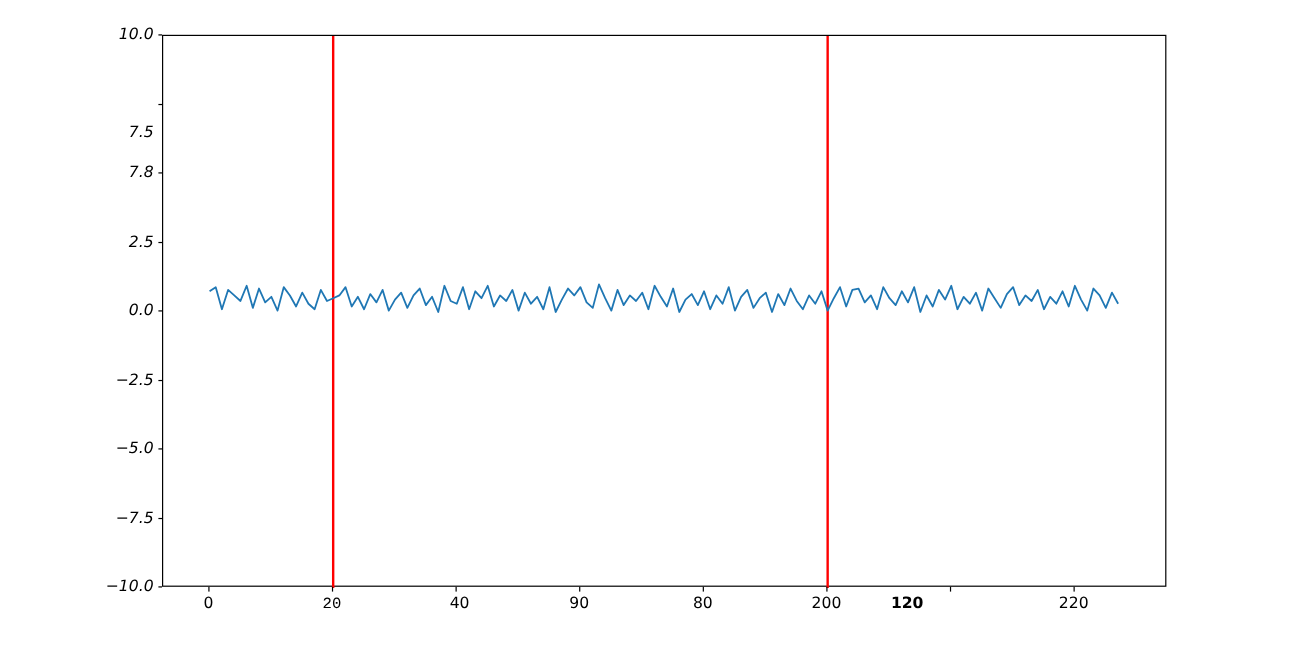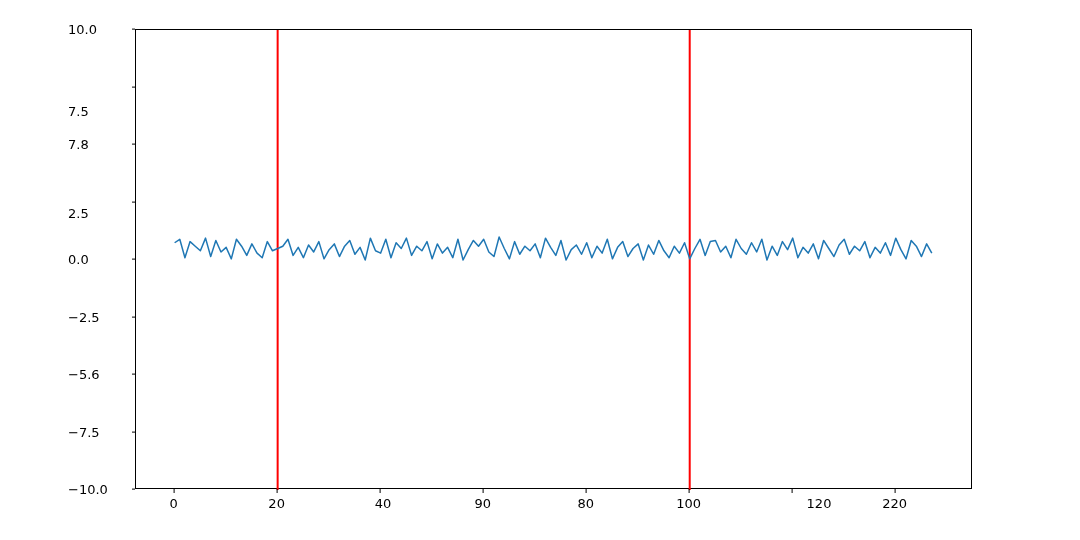--- a/index.html
+++ b/index.html
@@ -22,24 +22,25 @@
     top: 29px;
     width: 837px;
     height: 460px;
     border: 0.8px solid #000000;
     box-sizing: border-box;
     background: #ffffff;
   }
   .tick-label-y {
     position: absolute;
     right: 952px; 
-    text-align: left;
+    text-align: right;
     width: 60px;
     transform: translateY(-50%);
     font-size: 13px;
+    font-style: italic;
   }
   .tick-label-x {
     position: absolute;
     top: 496px;
     transform: translateX(-50%);
     font-size: 13px;
   }
   .tick-mark-y {
     position: absolute;
     left: 131.5px;
@@ -90,45 +91,45 @@
           <path d="M38.63 212.75 L43.78 209.30 L48.93 227.70 L54.08 211.60 L59.23 216.20 L64.38 220.80 L69.54 208.15 L74.69 226.55 L79.84 210.45 L84.99 221.95 L90.14 217.35 L95.29 228.85 L100.44 209.30 L105.59 216.20 L110.74 225.40 L115.89 213.90 L121.04 223.10 L126.19 227.70 L131.34 211.60 L136.50 220.80 L141.65 218.50 L146.80 216.20 L151.95 209.30 L157.10 225.40 L162.25 217.35 L167.40 227.70 L172.55 215.05 L177.70 221.95 L182.85 211.60 L188.00 228.85 L193.15 219.65 L198.30 213.90 L203.46 226.55 L208.61 216.20 L213.76 210.45 L218.91 224.25 L224.06 217.35 L229.21 230.00 L234.36 208.15 L239.51 220.80 L244.66 223.10 L249.81 209.30 L254.96 227.70 L260.11 212.75 L265.26 218.50 L270.42 208.15 L275.57 225.40 L280.72 216.20 L285.87 220.80 L291.02 211.60 L296.17 228.85 L301.32 213.90 L306.47 223.10 L311.62 217.35 L316.77 227.70 L321.92 209.30 L327.07 230.00 L332.22 219.65 L337.38 210.45 L342.53 216.20 L347.68 209.30 L352.83 221.95 L357.98 226.55 L363.13 207.00 L368.28 218.50 L373.43 228.85 L378.58 211.60 L383.73 224.25 L388.88 216.20 L394.03 220.80 L399.18 213.90 L404.34 227.70 L409.49 208.15 L414.64 217.35 L419.79 225.40 L424.94 210.45 L430.09 230.00 L435.24 219.65 L440.39 215.05 L445.54 224.25 L450.69 212.75 L455.84 227.70 L460.99 216.20 L466.14 223.10 L471.30 209.30 L476.45 228.85 L481.60 217.35 L486.75 211.60 L491.90 226.55 L497.05 218.50 L502.20 213.90 L507.35 230.00 L512.50 215.05 L517.65 224.25 L522.80 210.45 L527.95 220.80 L533.10 227.70 L538.26 216.20 L543.41 223.10 L548.56 212.75 L553.71 228.85 L558.86 218.50 L564.01 209.30 L569.16 225.40 L574.31 211.60 L579.46 210.45 L584.61 221.95 L589.76 216.20 L594.91 227.70 L600.06 209.30 L605.22 218.50 L610.37 224.25 L615.52 212.75 L620.67 221.95 L625.82 209.30 L630.97 230.00 L636.12 216.20 L641.27 225.40 L646.42 211.60 L651.57 219.65 L656.72 208.15 L661.87 227.70 L667.02 217.35 L672.18 223.10 L677.33 213.90 L682.48 228.85 L687.63 210.45 L692.78 218.50 L697.93 226.55 L703.08 215.05 L708.23 209.30 L713.38 224.25 L718.53 216.20 L723.68 220.80 L728.83 211.60 L733.98 227.70 L739.14 217.35 L744.29 223.10 L749.44 212.75 L754.59 225.40 L759.74 208.15 L764.89 219.65 L770.04 228.85 L775.19 210.45 L780.34 216.20 L785.49 226.55 L790.64 213.90 L795.79 223.10" class="series-line" stroke="#1f77b4"></path>
         </g>
     </svg>
   </div>
   <div>
       <div class="tick-mark-y" style="top: 489px;"></div>
       <div class="tick-label-y" style="top: 489px;">−10.0</div>
       <div class="tick-mark-y" style="top: 431.5px;"></div>
       <div class="tick-label-y" style="top: 431.5px;">−7.5</div>
       <div class="tick-mark-y" style="top: 374px;"></div>
-      <div class="tick-label-y" style="top: 374px;">−5.6</div>
+      <div class="tick-label-y" style="top: 374px;">−5.0</div>
       <div class="tick-mark-y" style="top: 316.5px;"></div>
       <div class="tick-label-y" style="top: 316.5px;">−2.5</div>
       <div class="tick-mark-y" style="top: 259px;"></div>
       <div class="tick-label-y" style="top: 259px;">0.0</div>
       <div class="tick-mark-y" style="top: 201.5px;"></div>
-      <div class="tick-label-y" style="top: 201.5px; margin-top: 11px;">2.5</div>
+      <div class="tick-label-y" style="top: 201.5px;">2.5</div>
       <div class="tick-mark-y" style="top: 144px;"></div>
       <div class="tick-label-y" style="top: 144px;">7.8</div>
       <div class="tick-mark-y" style="top: 86.5px;"></div>
       <div class="tick-label-y" style="top: 86.5px; margin-top: 24px;">7.5</div>
       <div class="tick-mark-y" style="top: 29px;"></div>
       <div class="tick-label-y" style="top: 29px;">10.0</div>
     </div>
   <div>
       <div class="tick-mark-x" style="left: 173.631px;"></div>
       <div class="tick-label-x" style="left: 173.631px;">0</div>
       <div class="tick-mark-x" style="left: 276.646px;"></div>
-      <div class="tick-label-x" style="left: 276.646px;">20</div>
+      <div class="tick-label-x" style="left: 276.646px; font-family: Liberation Mono, monospace;">20</div>
       <div class="tick-mark-x" style="left: 379.662px;"></div>
       <div class="tick-label-x" style="left: 383px;">40</div>
       <div class="tick-mark-x" style="left: 482.677px;"></div>
       <div class="tick-label-x" style="left: 482.677px;">90</div>
       <div class="tick-mark-x" style="left: 585.692px;"></div>
       <div class="tick-label-x" style="left: 585.692px;">80</div>
       <div class="tick-mark-x" style="left: 688.708px;"></div>
-      <div class="tick-label-x" style="left: 688.708px;">100</div>
+      <div class="tick-label-x" style="left: 688.708px;">200</div>
       <div class="tick-mark-x" style="left: 791.723px;"></div>
-      <div class="tick-label-x" style="left: 819px;">120</div>
+      <div class="tick-label-x" style="left: 756px; font-weight: bold;">120</div>
       <div class="tick-mark-x" style="left: 894.738px;"></div>
       <div class="tick-label-x" style="left: 894.738px;">220</div>
     </div>
 </div>
 
 </body></html>

